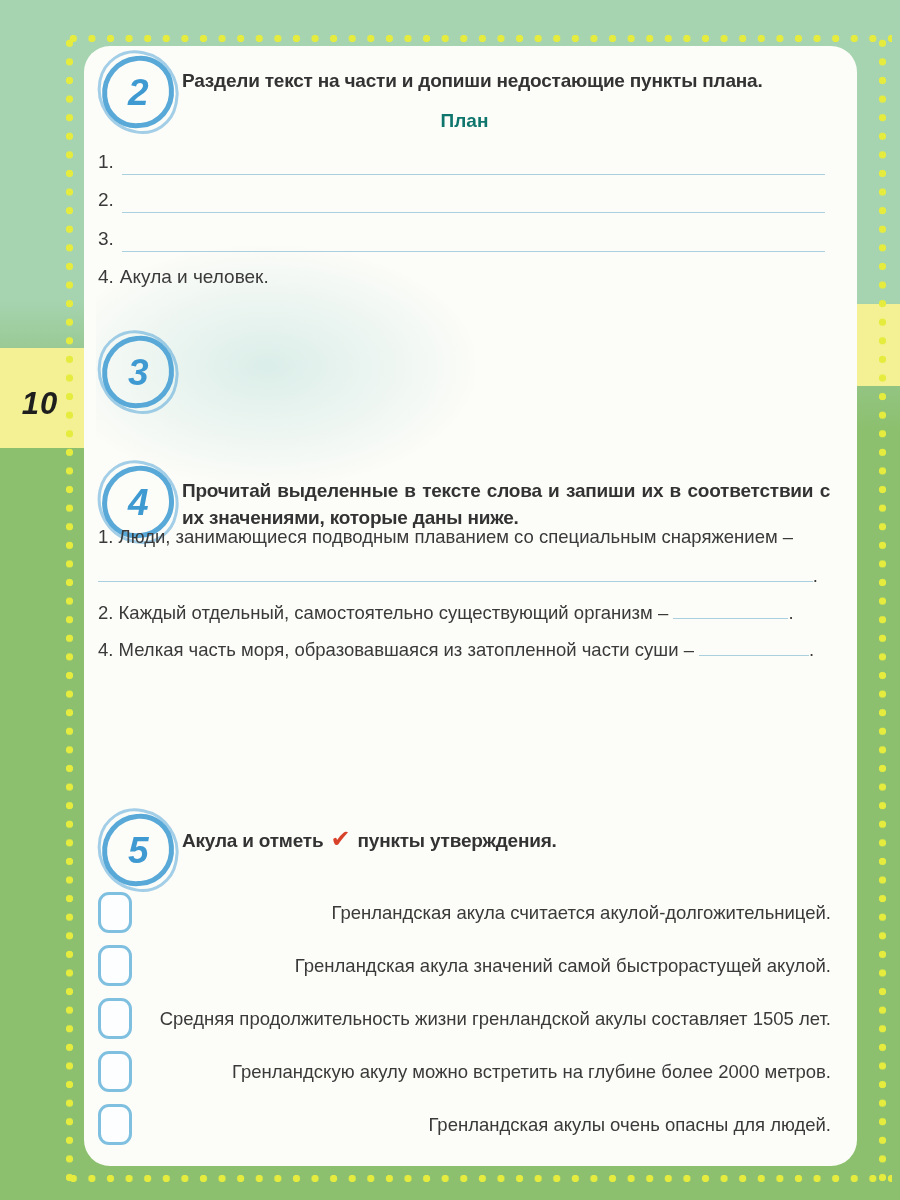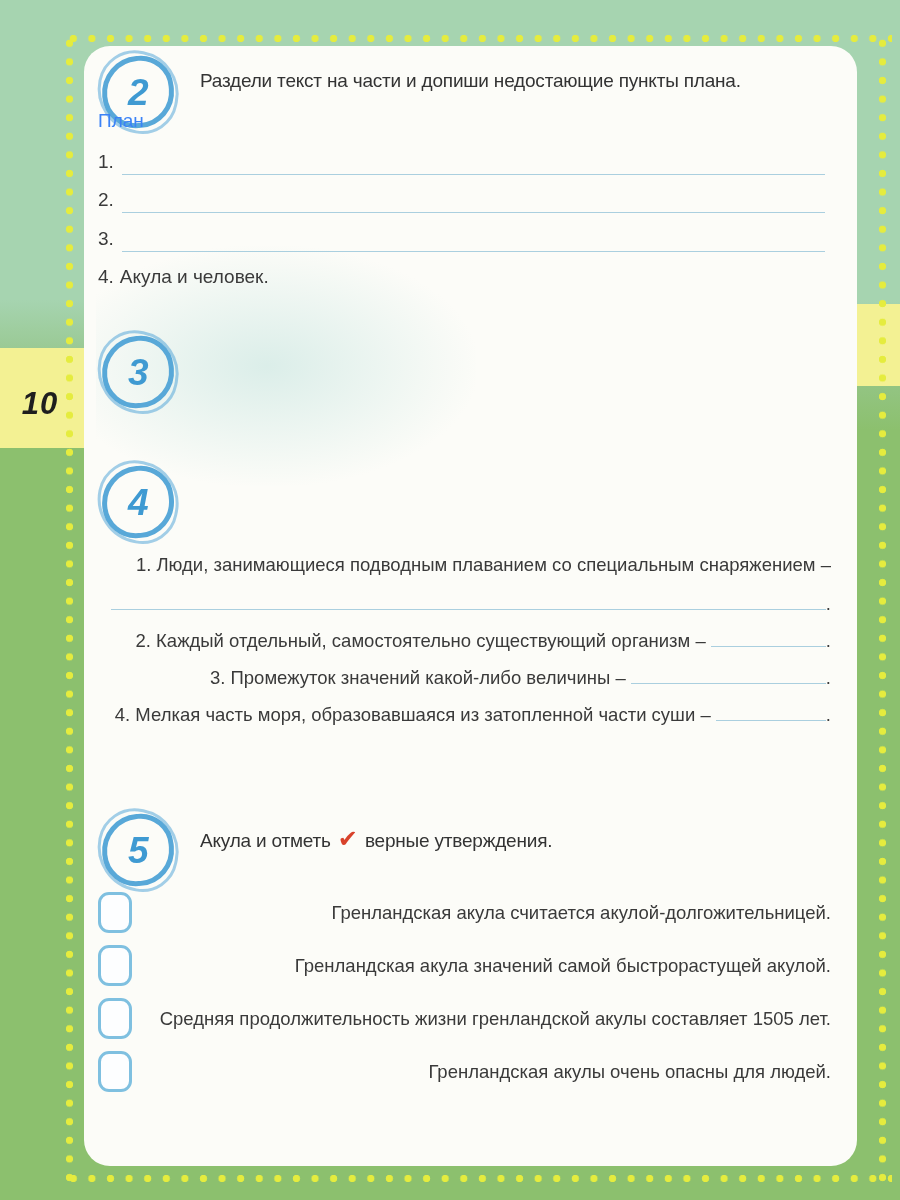--- a/index.html
+++ b/index.html
@@ -48,28 +48,28 @@
   }
   .badge::before{
     content:"";position:absolute;inset:-10px;border:3px solid rgba(88,168,216,.55);
     border-radius:46% 54% 44% 56%;transform:rotate(16deg);
   }
   .badge-num{
     font-size:37px;font-weight:bold;font-style:italic;color:#3f9ad2;
     transform:rotate(5deg);line-height:1;
   }
   .instr{
-    margin-left:26px;padding-top:13px;font-size:19px;line-height:27px;
-    font-weight:normal;color:#333;letter-spacing:-.2px;
+    margin-left:8px;padding-top:13px;font-size:19px;line-height:27px;
+    font-weight:bold;color:#333;letter-spacing:-.2px;
   }
   .just{text-align:justify;}
   .red{color:#dc3f26;}
   .check-glyph{font-size:24px;color:#d8422b;padding:0 2px;}
   
-  .plan-title{font-size:19px;font-weight:normal;color:#3b82f6;}
+  .plan-title{font-size:19px;font-weight:bold;color:#0f766e;text-align:center;}
   .plan-row{display:flex;align-items:flex-end;height:38.5px;font-size:19px;color:#3a3a3a;}
   .plan-row .num{padding-bottom:2px;}
   .wline{flex:1;margin-left:8px;border-bottom:1.5px solid #aacfdf;height:30px;}
   .plan-row .ptext{padding-bottom:2px;margin-left:6px;}
   
   .defs{font-size:18.5px;color:#3a3a3a;line-height:37px;}
   .def-row{margin-bottom:0;}
   .blank{display:inline-block;height:16px;border-bottom:1.5px solid #aacfdf;vertical-align:baseline;}
   .blank.full{width:97.5%;margin-top:10px;}
   
@@ -134,57 +134,61 @@
   <div class="sec task-row" style="top:288px;">
     <div class="badge">
       <span class="badge-num">3</span>
     </div>
   </div>
 
   <div class="sec task-row" style="top:418px;">
     <div class="badge">
       <span class="badge-num">4</span>
     </div>
+    <div class="instr just" style="max-width:648px;">Прочитай выделенные в тексте слова и запиши их в соответствии с их значениями, которые даны ниже.</div>
   </div>
 
-  <div class="sec defs" style="top:500px;text-align:right;">
+  <div class="sec defs" style="top:472px;">
 
       <div class="def-row"><span>1.</span> <span>Люди, занимающиеся подводным плаванием со специальным снаряжением –</span> <span class="blank full"></span><span>.</span></div>
 
       <div class="def-row"><span>2.</span> <span>Каждый отдельный, самостоятельно существующий организм –</span> <span class="blank" style="width: 115px;"></span><span>.</span></div>
 
-      <div class="def-row"><span>3.</span> <span>Промежуток значений какой-либо величины –</span> <span class="blank" style="width: 195px;"></span><span>.</span></div>
 
       <div class="def-row"><span>4.</span> <span>Мелкая часть моря, образовавшаяся из затопленной части суши –</span> <span class="blank" style="width: 110px;"></span><span>.</span></div>
 
     </div>
 
   <div class="sec task-row" style="top:766px;">
     <div class="badge">
       <span class="badge-num">5</span>
     </div>
-    <div class="instr" style="max-width:648px;"><span>Акула и отметь</span> <span class="check-glyph">✔</span> <span>верные утверждения.</span></div>
+    <div class="instr" style="max-width:648px;"><span>Акула и отметь</span> <span class="check-glyph">✔</span> <span>пункты утверждения.</span></div>
   </div>
 
   <div class="sec" style="top:840px;">
 
       <div class="stmt-row">
         <div class="checkbox"></div>
         <div class="stmt-label">Гренландская акула считается акулой-долгожительницей.</div>
       </div>
 
       <div class="stmt-row">
         <div class="checkbox"></div>
         <div class="stmt-label">Гренландская акула значений самой быстрорастущей акулой.</div>
       </div>
 
       <div class="stmt-row">
         <div class="checkbox"></div>
         <div class="stmt-label">Средняя продолжительность жизни гренландской акулы составляет 1505 лет.</div>
       </div>
 
+      <div class="stmt-row">
+        <div class="checkbox"></div>
+        <div class="stmt-label">Гренландскую акулу можно встретить на глубине более 2000 метров.</div>
+      </div>
 
       <div class="stmt-row">
         <div class="checkbox"></div>
         <div class="stmt-label">Гренландская акулы очень опасны для людей.</div>
       </div>
     </div>
 </div>
 
 </body></html>

